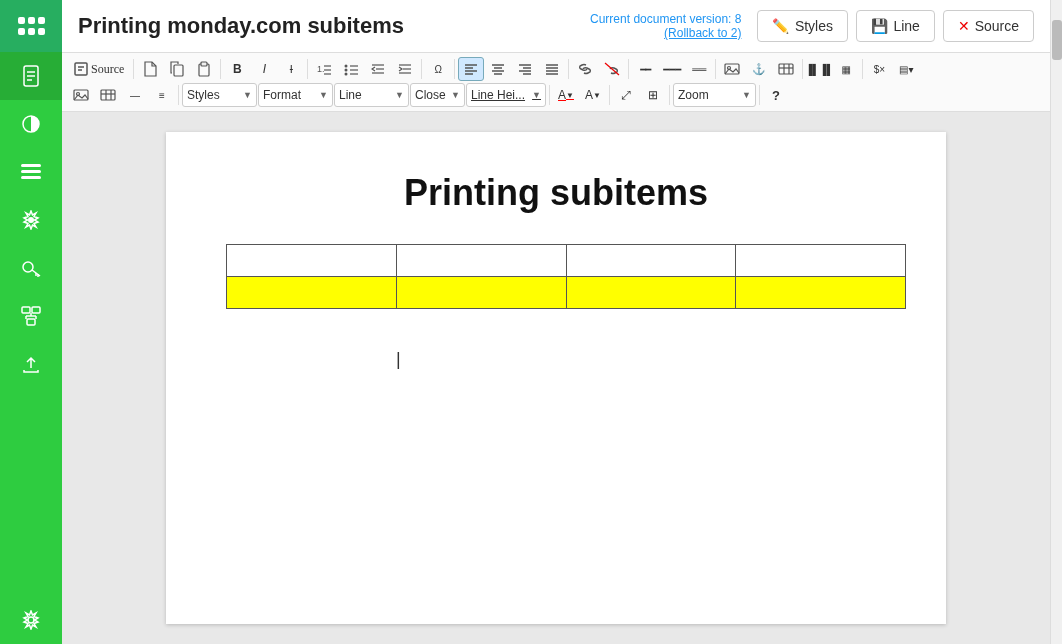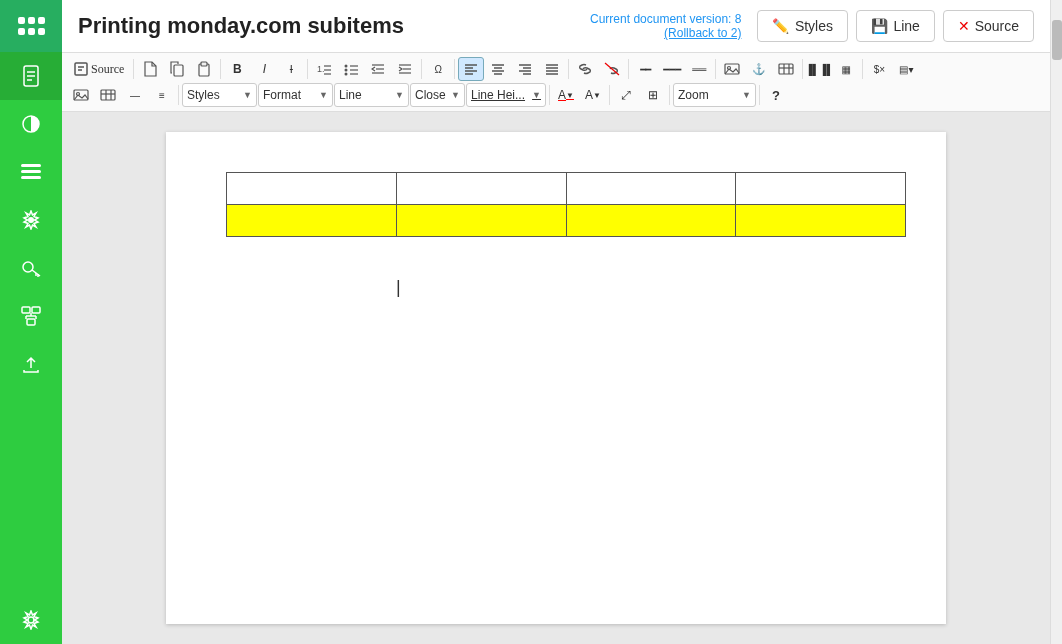--- a/index.html
+++ b/index.html
@@ -516,20 +516,21 @@
         <span style="flex:1"></span>
         <span class="arrow">▼</span>
       </div>
       <div class="tb-separator"></div>
       <button class="tb-btn" title="Help" style="font-size:13px;font-weight:bold">?</button>
     </div>
   </div>
 
   <div class="editor-area">
     <div class="doc-page">
+      <div class="doc-title">Printing subitems</div>
       <table class="doc-table">
         <tbody>
             <tr>
           <td></td>
           <td></td>
           <td></td>
           <td></td>
         </tr>
         <tr>
           <td style="background:#ffff00;"></td>

